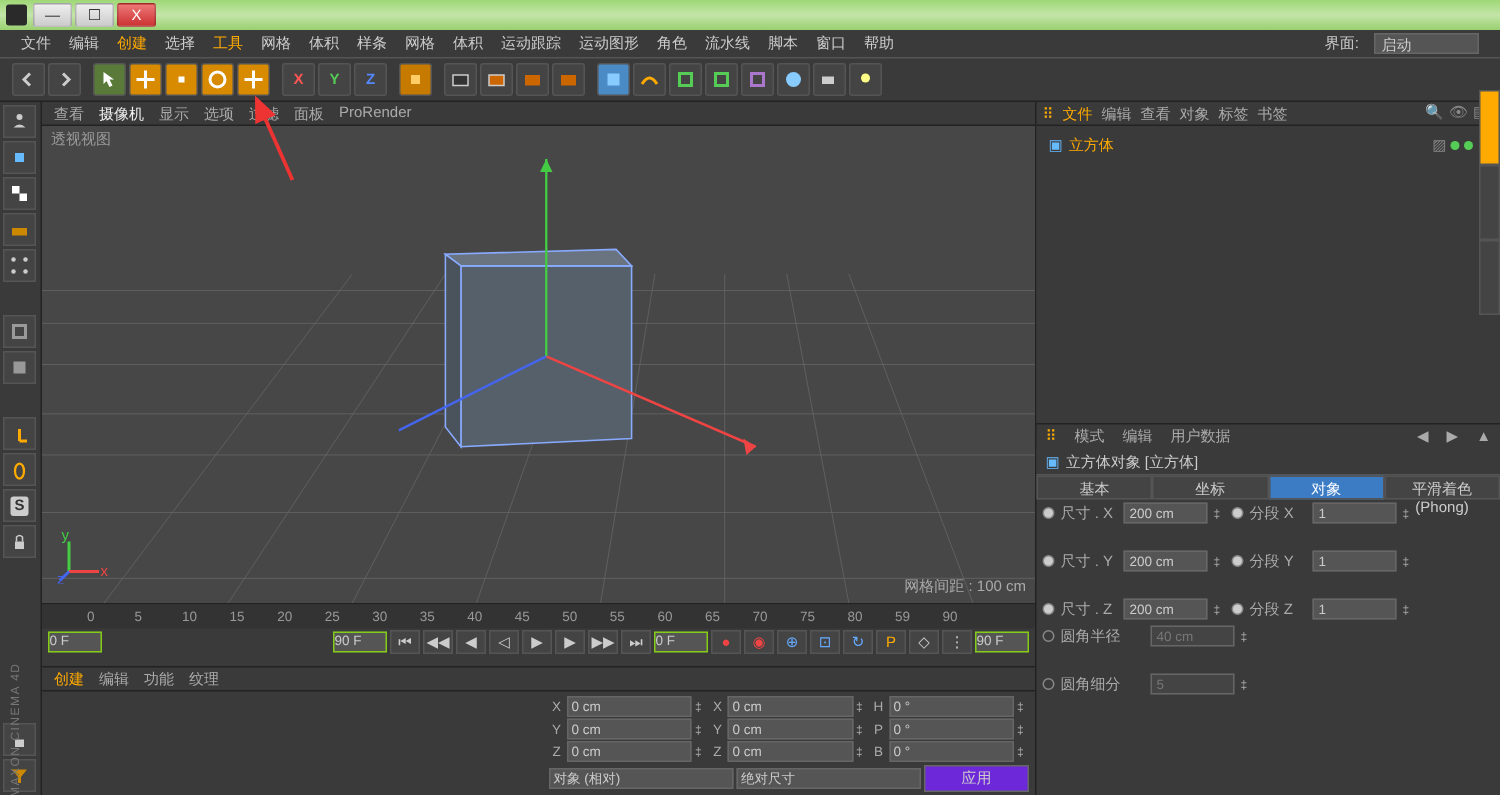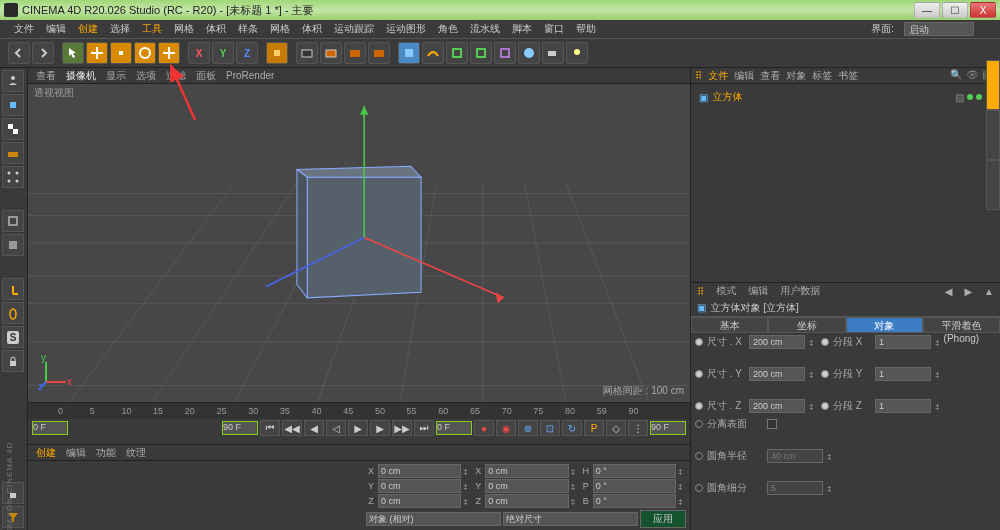--- a/index.html
+++ b/index.html
@@ -6,21 +6,21 @@
 body{background:#3a3a3a;width:1000px;height:530px;overflow:hidden;position:relative}
 .titlebar{height:20px;background:linear-gradient(180deg,#9fd877 0%,#c3e5a8 50%,#99d070 100%);display:flex;align-items:center;padding:0 4px;color:#333}
 .titlebar-icon{width:14px;height:14px;background:#2a2a2a;border-radius:2px;margin-right:4px}
 .titlebar-text{flex:1;color:#222;font-size:11px}
 .win-btns{display:flex;gap:2px}
 .win-btn{width:26px;height:16px;display:flex;align-items:center;justify-content:center;border:1px solid rgba(0,0,0,.2);border-radius:2px;font-size:10px;color:#333}
 .win-close{background:linear-gradient(180deg,#e77,#c33);color:#fff}
 .win-mm{background:linear-gradient(180deg,#eee,#ccc)}
 .menubar{height:18px;background:#3a3a3a;display:flex;align-items:center;padding:0 8px;gap:0}
 .menubar span{padding:2px 6px;font-size:10px;color:#ccc;cursor:pointer}
-.layout-sel{margin-left:auto;display:flex;align-items:center;gap:4px;margin-right:18px}
+.layout-sel{margin-left:auto;display:flex;align-items:center;gap:4px;margin-right:6px}
 .layout-box{width:70px;height:14px;background:#555;border:1px solid #666;padding:0 4px}
 .toolbar{height:30px;background:#3a3a3a;border-top:1px solid #555;border-bottom:1px solid #222;display:flex;align-items:center;padding:0 8px;gap:2px}
 .tb-btn{width:22px;height:22px;border:1px solid #555;background:#444;display:flex;align-items:center;justify-content:center;border-radius:2px;cursor:pointer}
 .tb-sep{width:4px}
 .ic{width:14px;height:14px;display:inline-block}
 .main-area{display:flex;height:462px}
 .left-tools{width:28px;background:#3a3a3a;border-right:1px solid #222;display:flex;flex-direction:column;padding:2px;gap:2px}
 .lt-btn{width:22px;height:22px;border:1px solid #555;background:#444;display:flex;align-items:center;justify-content:center;cursor:pointer}
 .center-col{flex:1;display:flex;flex-direction:column;min-width:0}
 .viewport-tabs{height:16px;background:#3a3a3a;display:flex;align-items:center;padding:0 8px;gap:10px;border-bottom:1px solid #222}
@@ -66,33 +66,32 @@
 .attr-section-hdr{background:#444;padding:2px 4px;font-size:10px}
 .attr-rows{padding:2px 4px;display:flex;flex-direction:column;gap:18px}
 .attr-row{display:flex;align-items:center;gap:4px}
 .attr-row .dot2{width:8px;height:8px;border-radius:50%;border:1px solid #888}
 .attr-row .dot2.on{background:#ccc}
 .attr-row .albl{width:38px;font-size:10px;color:#aaa}
 .attr-row .aval{width:56px;height:14px;background:#555;border:1px solid #666;font-size:9px;padding:0 3px;display:flex;align-items:center}
 .attr-row .aval.dis{background:#444;color:#777}
 .attr-row .spin2{width:8px;font-size:8px;color:#aaa}
 .arrow-annotation{position:absolute;top:60px;left:165px;pointer-events:none;z-index:100}
-.apply-btn{margin-left:auto;padding:1px 12px;background:#14532d;border:1px solid #666;font-size:10px;cursor:pointer}
+.apply-btn{margin-left:auto;padding:1px 24px;background:#6d28d9;border:1px solid #666;font-size:10px;cursor:pointer}
 .maxon-strip{position:absolute;left:0;bottom:14px;width:20px;height:60px;display:flex;align-items:center;justify-content:center}
 .maxon-text{transform:rotate(-90deg);font-size:8px;color:#777;white-space:nowrap;letter-spacing:1px}
 .right-edge-tabs{position:absolute;right:0;top:60px;width:14px;display:flex;flex-direction:column}
 .edge-tab{width:14px;height:50px;background:#444;border:1px solid #555;display:flex;align-items:center;justify-content:center;font-size:8px;writing-mode:vertical-rl;cursor:pointer;color:#999}
 .edge-tab.on{background:#fa0;color:#222}
 </style>
 </head>
 <body>
 
 <div class="titlebar">
   <div class="titlebar-icon"></div>
-  <div class="titlebar-text">CINEMA 4D R20.026 Studio (RC - R20) - [未标题 1 *] - 主要</div>
   <div class="win-btns">
     <div class="win-btn win-mm">—</div>
     <div class="win-btn win-mm">☐</div>
     <div class="win-btn win-close">X</div>
   </div>
 </div>
 
 <div class="menubar">
   <span>文件</span>
   <span>编辑</span>
@@ -560,25 +559,20 @@
             <span class="spin2">‡</span>
             <span class="dot2 on"></span>
             <span class="albl">分段 Z</span>
             <span class="aval">1</span>
             <span class="spin2">‡</span>
           </div>
         </div>
       <div class="attr-rows" id="attr-extras">
           <div class="attr-row">
             <span class="dot2"></span>
-            <span class="albl" style="width:56px">分离表面</span>
-            <span style="width:10px;height:10px;border:1px solid #777;background:#333"></span>
-          </div>
-          <div class="attr-row">
-            <span class="dot2"></span>
             <span class="albl" style="width:56px">圆角半径</span>
             <span class="aval dis">40 cm</span>
             <span class="spin2">‡</span>
           </div>
           <div class="attr-row">
             <span class="dot2"></span>
             <span class="albl" style="width:56px">圆角细分</span>
             <span class="aval dis">5</span>
             <span class="spin2">‡</span>
           </div>

